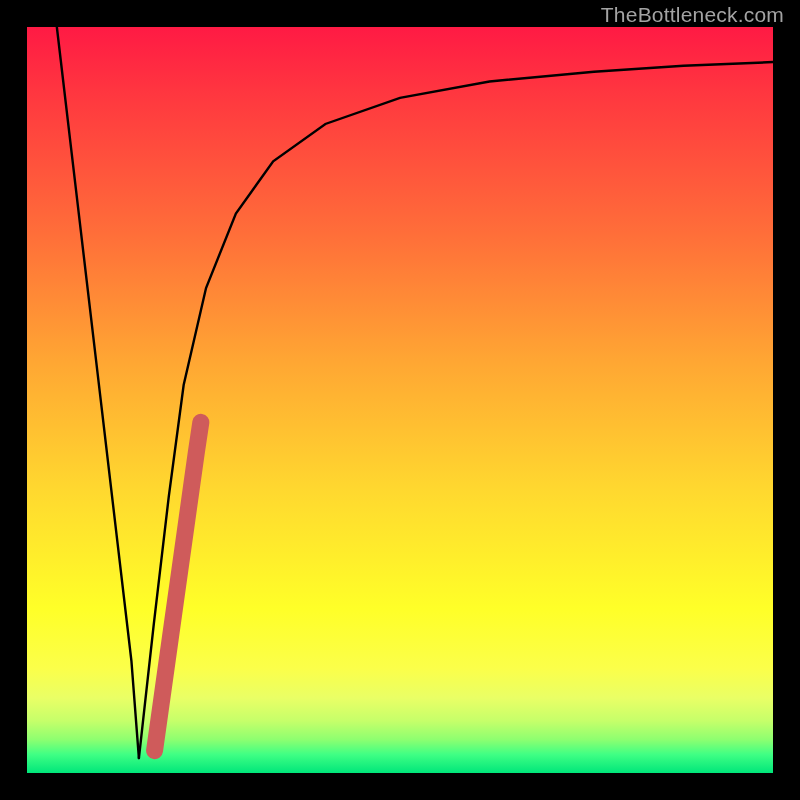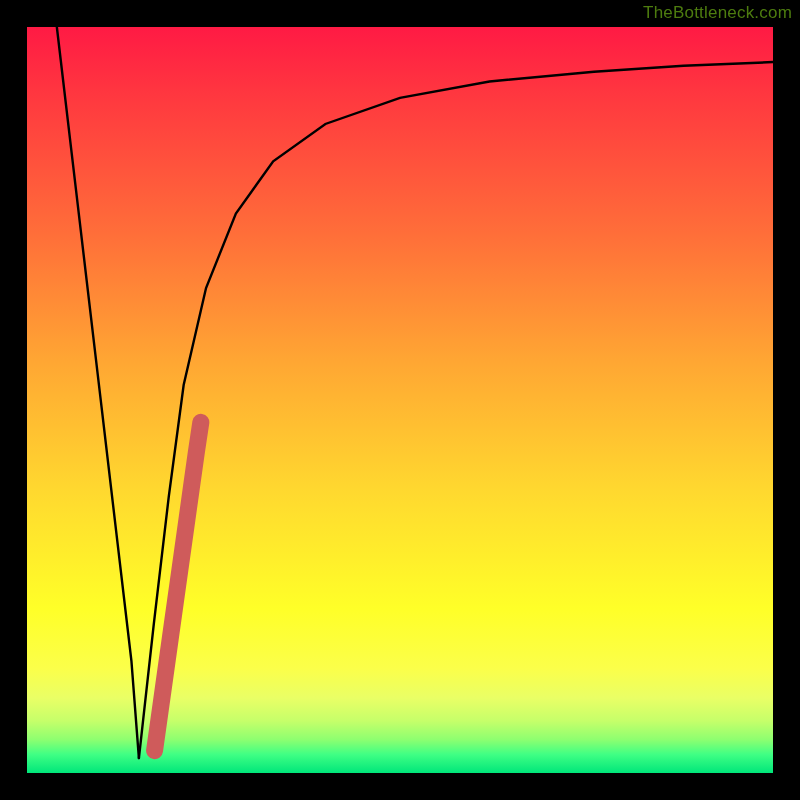--- a/index.html
+++ b/index.html
@@ -35,23 +35,23 @@
       #e9ff66 90%,
       #c6ff6a 93%,
       #8eff70 95.5%,
       #40ff84 97.5%,
       #00e67a 100%
     );
   }
   .watermark {
     position: absolute;
     top: 3px;
-    right: 8px;
-    color: #4d7c0f;
-    font-size: 17px;
+    right: 16px;
+    color: #a3a3a3;
+    font-size: 21px;
     font-weight: 500;
     letter-spacing: 0.2px;
     user-select: none;
   }
   svg.curves {
     position: absolute;
     left: 0;
     top: 0;
     width: 746px;
     height: 746px;

